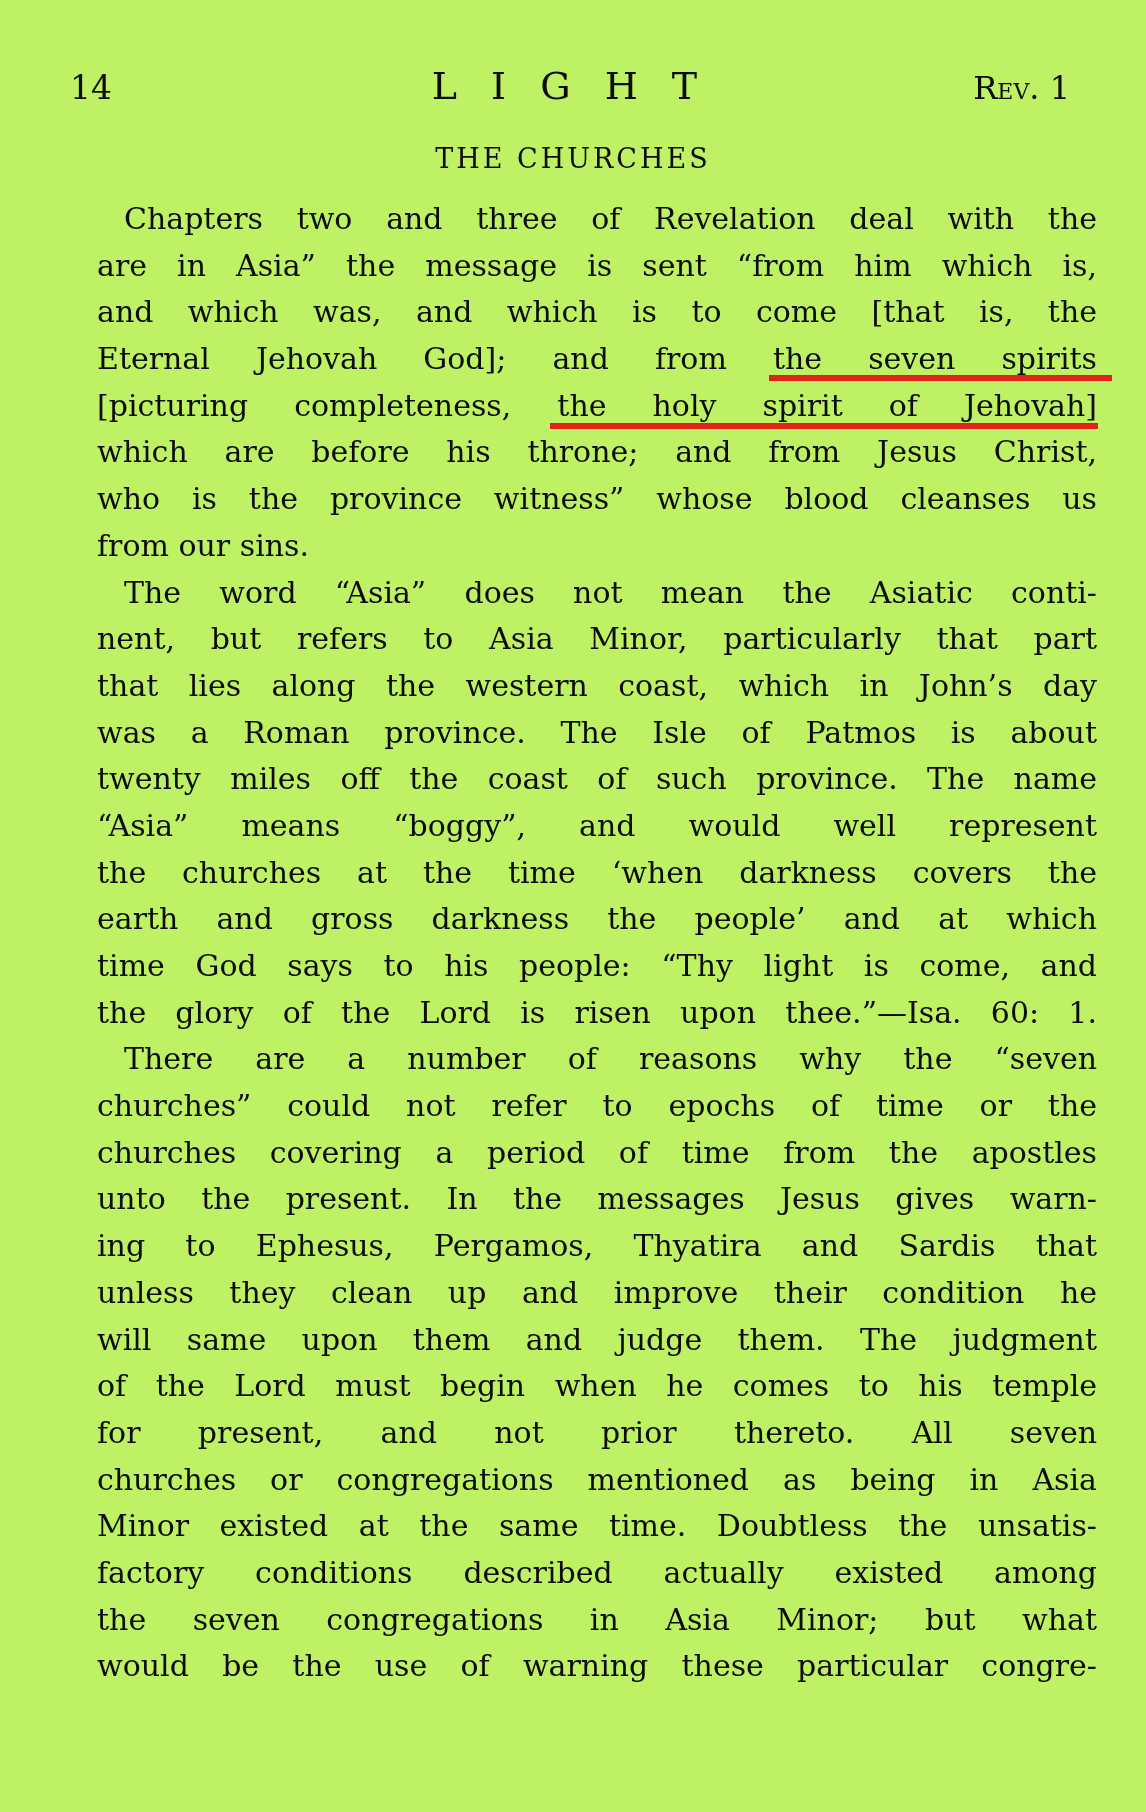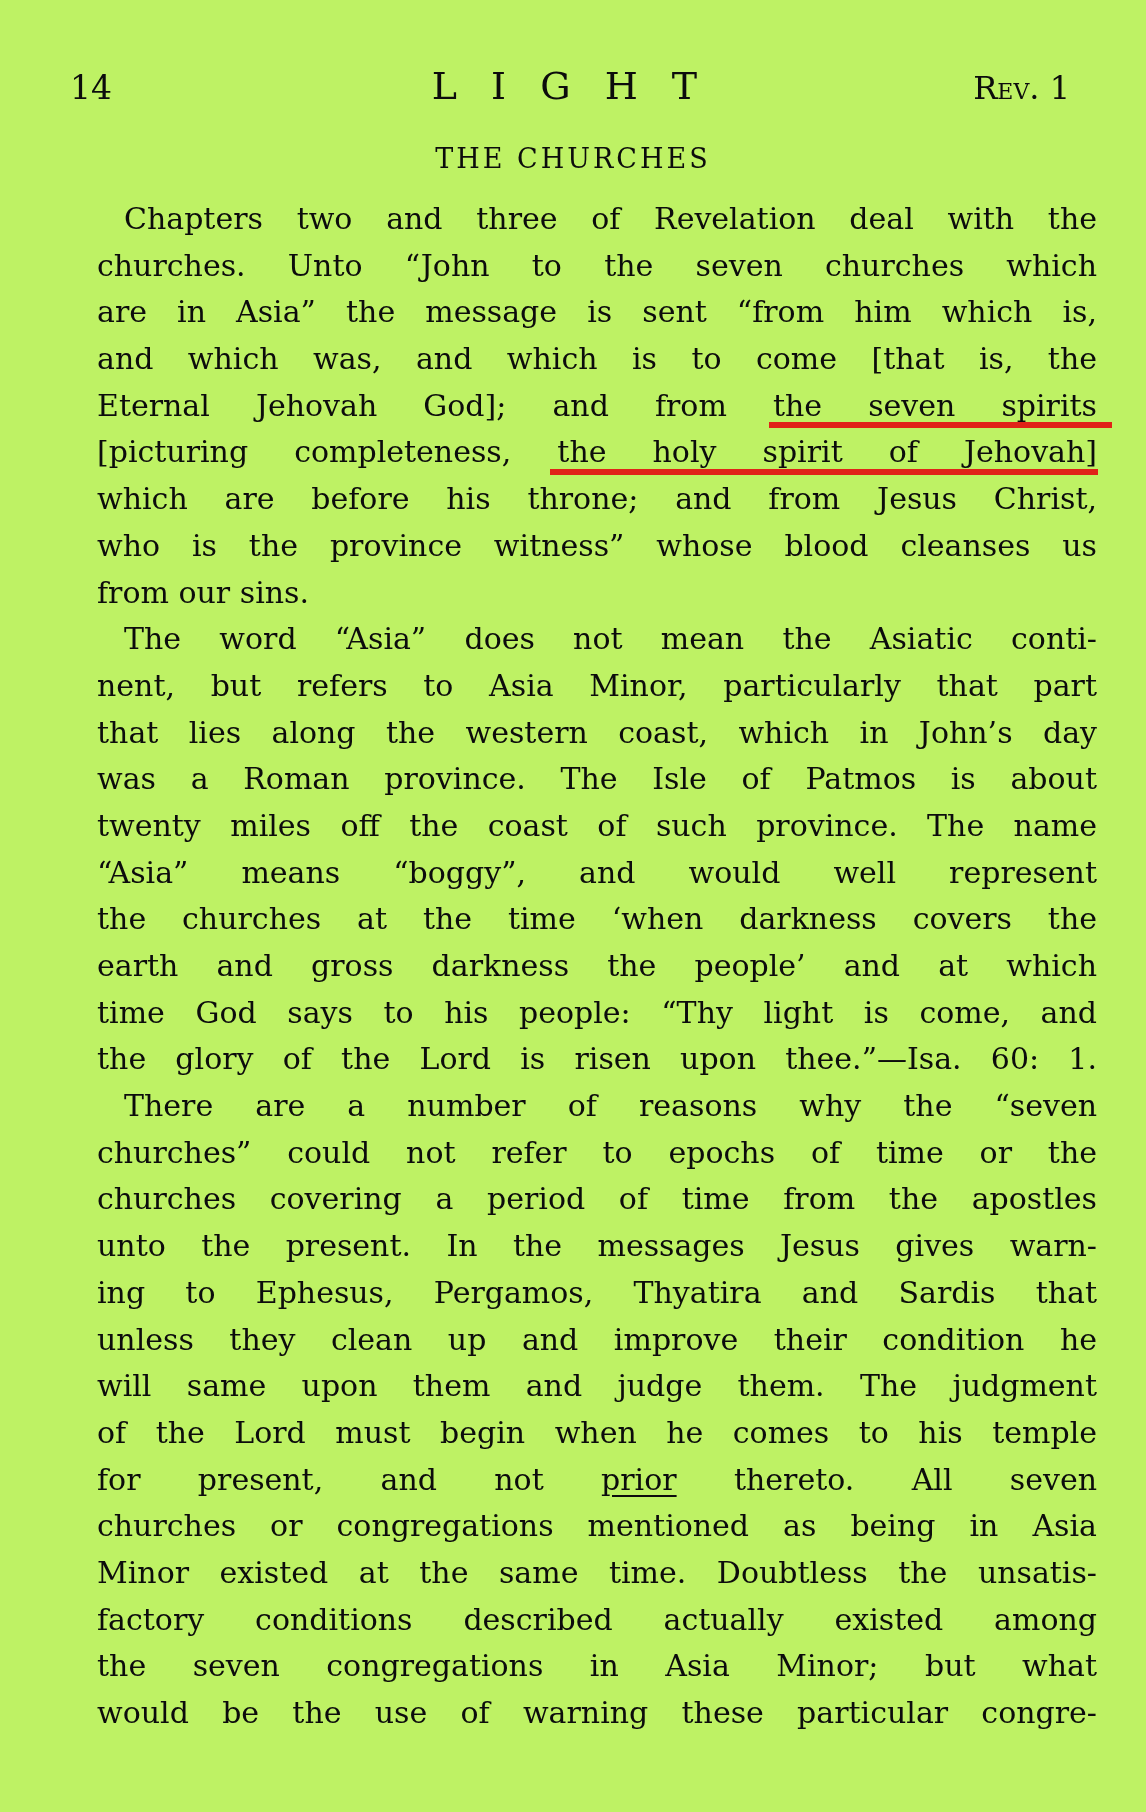--- a/index.html
+++ b/index.html
@@ -84,38 +84,36 @@
   .red-underline-2::after {
     content: "";
     position: absolute;
     left: -7px;
     right: -1px;
     bottom: -6px;
     height: 6px;
     background: var(--annotation-red, #e02318);
   }
   .black-underline {
-    text-decoration: underline;
     text-decoration-thickness: 2px;
     text-underline-offset: 5px;
   }
 </style>
 </head>
 <body>
 
 <div class="page">
   <div class="header">
     <span class="page-number">14</span>
     <span class="running-title">L I G H T</span>
     <span class="chapter-ref">Rev. 1</span>
   </div>
   <h2 class="section-heading">THE CHURCHES</h2>
   <div class="body-text" id="body-text">
       <div class="line indent">Chapters two and three of Revelation deal with the</div>
-      <div class="line">churches. Unto “John to the seven churches which</div>
       <div class="line">are in Asia” the message is sent “from him which is,</div>
       <div class="line">and which was, and which is to come [that is, the</div>
       <div class="line"><span>Eternal Jehovah God]; and from </span><span class="red-underline">the seven spirits</span></div>
       <div class="line"><span>[picturing completeness, </span><span class="red-underline-2">the holy spirit of Jehovah]</span></div>
       <div class="line">which are before his throne; and from Jesus Christ,</div>
       <div class="line">who is the province witness” whose blood cleanses us</div>
       <div class="line nojust">from our sins.</div>
       <div class="line indent">The word “Asia” does not mean the Asiatic conti-</div>
       <div class="line">nent, but refers to Asia Minor, particularly that part</div>
       <div class="line">that lies along the western coast, which in John’s day</div>

